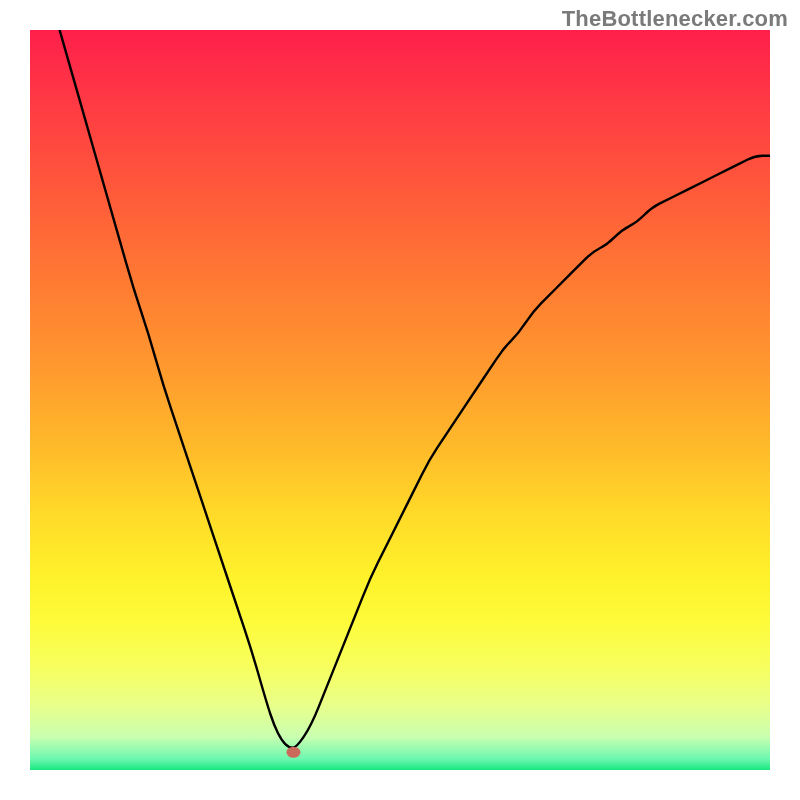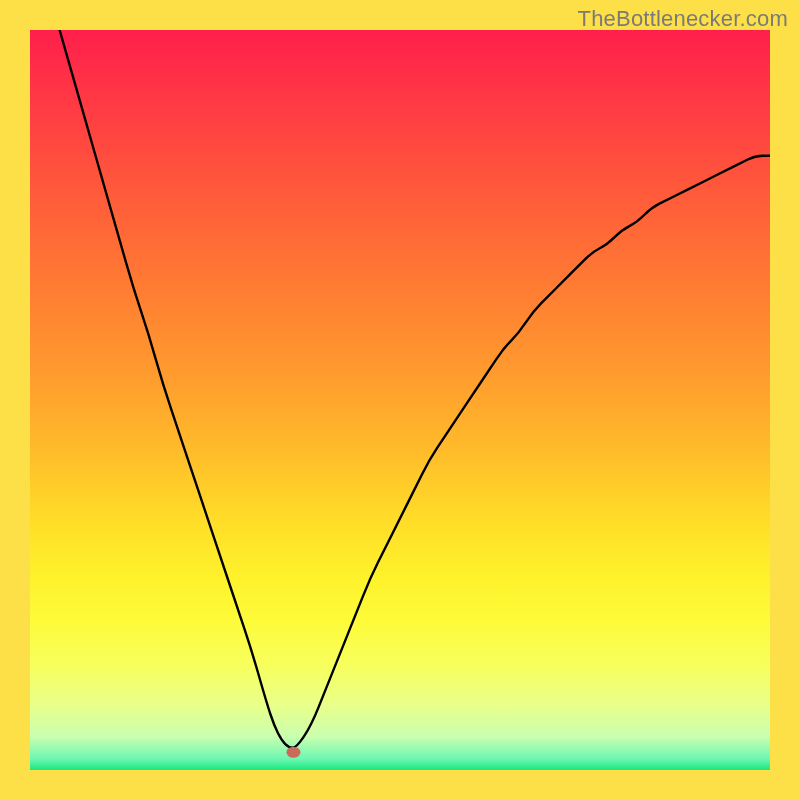--- a/index.html
+++ b/index.html
@@ -10,21 +10,22 @@
     background: #000;
     overflow: hidden;
     font-family: Arial, Helvetica, sans-serif;
   }
   .frame {
     position: absolute;
     left: 0;
     top: 0;
     width: 800px;
     height: 800px;
-    background: #fde047;
+    background: #ffffff;
+    font-weight: bold;
   }
   .plot-area {
     position: absolute;
     left: 30px;
     top: 30px;
     width: 740px;
     height: 740px;
     overflow: hidden;
   }
   .plot-area svg {

